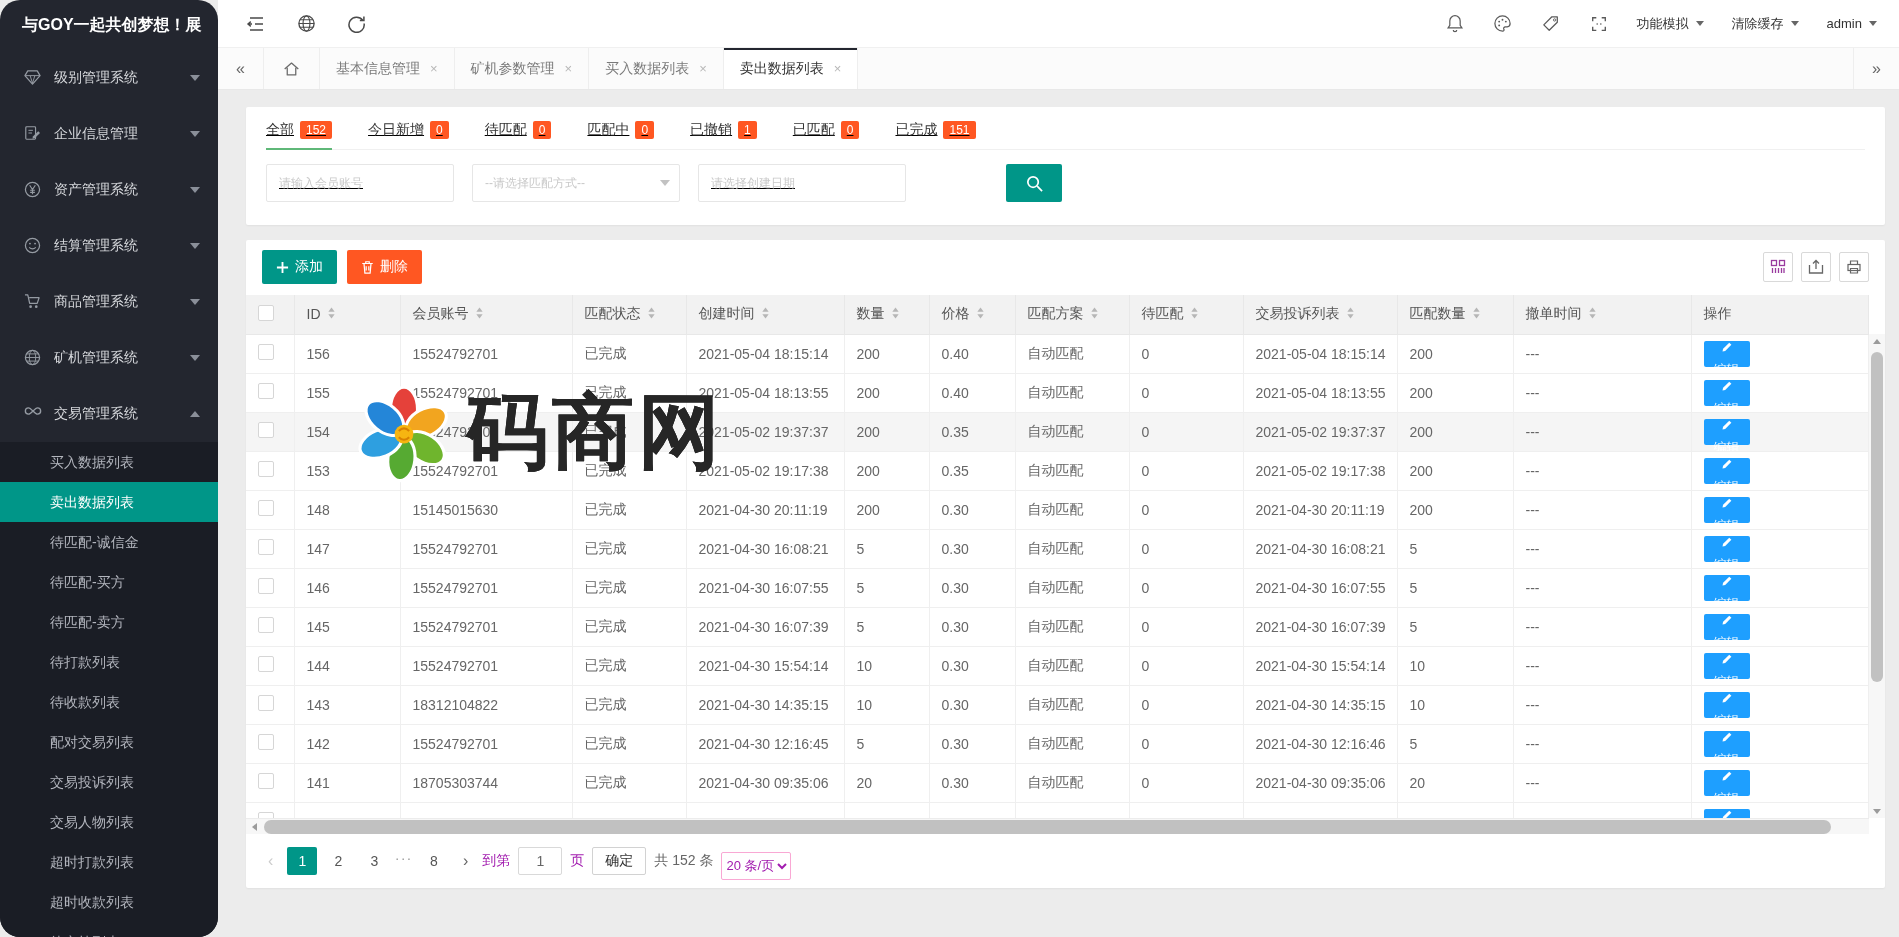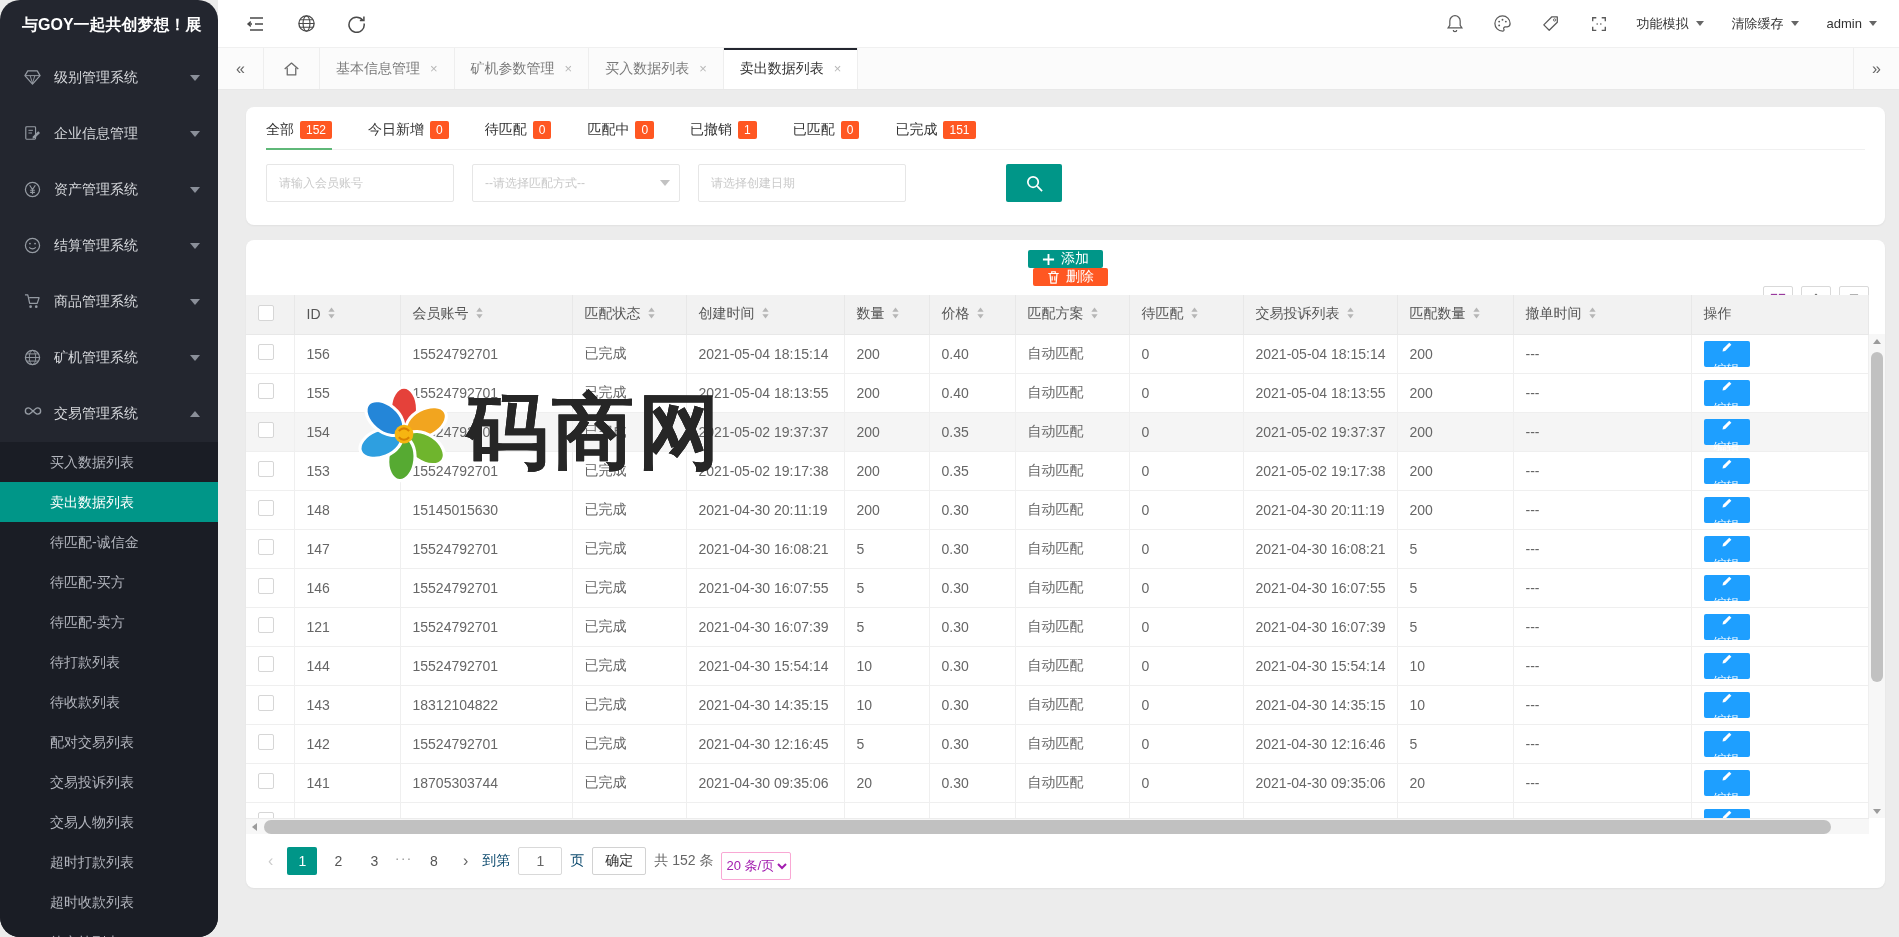--- a/index.html
+++ b/index.html
@@ -31,38 +31,38 @@
   .tab-ctrl { width:46px; display:flex; align-items:center; justify-content:center; color:#666; font-size:16px; border-right:1px solid #eee; cursor:pointer; }
   .tab-ctrl.right { margin-left:auto; border-left:1px solid #eee; border-right:none; }
   .tab-home { width:56px; display:flex; align-items:center; justify-content:center; border-right:1px solid #eee; cursor:pointer; }
   .tab { position:relative; display:flex; align-items:center; padding:0 16px; font-size:14px; color:#7a7a7a; border-right:1px solid #eee; cursor:pointer; background:transparent; white-space:nowrap; }
   .tab .close { margin-left:10px; color:#b7b7b7; font-size:13px; }
   .tab.active { background:#fff; color:#333; }
   .tab.active::before { content:""; position:absolute; left:0; top:0; right:0; height:2px; background:#23262f; }
 
   
   .content { position:absolute; left:218px; top:90px; right:0; bottom:0; background:#ececec; }
-  .card { position:absolute; background:#fff; border-radius:8px; box-shadow:0 1px 2px rgba(0,0,0,.05); }
+  .card { position:absolute; background:#fff; border-radius:2px; box-shadow:0 1px 2px rgba(0,0,0,.05);text-decoration:underline; }
   .card1 { left:28px; right:14px; top:17px; height:118px; padding:14px 20px 0 20px; }
   .filter-tabs { display:flex; gap:36px; border-bottom:1px solid #f0f0f0; }
   .f-tab { display:flex; align-items:center; gap:6px; padding-bottom:10px; font-size:14px; color:#333; cursor:pointer; position:relative; }
   .f-tab.active::after { content:""; position:absolute; left:0; right:0; bottom:-1px; height:2px; background:#5fb878; }
   .badge { background:#ff5722; color:#fff; font-size:12px; line-height:18px; padding:0 6px; border-radius:2px; }
   .search-row { display:flex; align-items:center; margin-top:14px; }
   .inp { height:38px; border:1px solid #e6e6e6; border-radius:2px; padding:0 12px; font-size:12px; color:#666; background:#fff; outline:none; }
   .inp::placeholder { color:#c9c9c9; }
   .inp.account { width:188px; }
   .sel-wrap { position:relative; margin-left:18px; }
   .inp.match { width:208px; color:#c9c9c9; }
   .sel-caret { position:absolute; right:10px; top:16px; width:0; height:0; border-left:5px solid transparent; border-right:5px solid transparent; border-top:6px solid #c2c2c2; pointer-events:none; }
   .inp.date { width:208px; margin-left:18px; }
   .search-btn { margin-left:100px; width:56px; height:38px; background:#009688; border:none; border-radius:2px; display:flex; align-items:center; justify-content:center; cursor:pointer; }
 
   .card2 { left:28px; right:14px; top:150px; height:648px; }
-  .toolbar { position:absolute; left:16px; right:16px; top:10px; height:34px; display:flex; align-items:center;flex-direction:column; }
+  .toolbar { position:absolute; left:16px; right:16px; top:10px; height:34px; display:flex; align-items:center; }
   .btn { height:34px; border:none; border-radius:2px; color:#fff; font-size:14px; display:flex; align-items:center; gap:6px; padding:0 14px; cursor:pointer; }
   .btn-add { background:#009688; }
   .btn-del { background:#ff5722; margin-left:10px; }
   .tool-icons { margin-left:auto; display:flex; gap:8px; }
   .tool-btn { width:30px; height:30px; border:1px solid #d9d9d9; background:#fff; border-radius:2px; display:flex; align-items:center; justify-content:center; cursor:pointer; }
 
   .table-wrap { position:absolute; left:0; top:55px; right:16px; height:523px; overflow:hidden; background:#fff; }
   table { width:100%; border-collapse:collapse; table-layout:fixed; }
   th { background:#f2f2f2; height:39px; font-weight:normal; font-size:14px; color:#555; text-align:left; padding:0 12px; border-right:1px solid #e8e8e8; border-bottom:1px solid #e8e8e8; white-space:nowrap; }
   td { height:39px; font-size:14px; color:#666; padding:0 12px; border-right:1px solid #efefef; border-bottom:1px solid #efefef; white-space:nowrap; overflow:hidden; background:#fff; }
@@ -83,21 +83,21 @@
   .h-arr { position:absolute; left:0; top:0; width:16px; height:16px; display:flex; align-items:center; justify-content:center; }
   .h-thumb { position:absolute; left:18px; right:38px; top:1px; height:14px; background:#c1c1c1; border-radius:7px; cursor:pointer; }
 
   
   .pagination { position:absolute; left:16px; top:606px; height:30px; display:flex; align-items:center; gap:8px; font-size:14px; color:#555; }
   .pg-prev { color:#ccc; font-size:16px; padding:0 6px; cursor:default; }
   .pg-next { color:#666; font-size:16px; padding:0 6px; cursor:pointer; }
   .pg-num { min-width:30px; height:28px; display:flex; align-items:center; justify-content:center; border-radius:2px; cursor:pointer; color:#555; }
   .pg-num.active { background:#009688; color:#fff; cursor:default; }
   .pg-ellipsis { color:#999; letter-spacing:2px; }
-  .pg-label { color:#0c4a6e; }
+  .pg-label { color:#a21caf; }
   .pg-input { width:44px; height:28px; border:1px solid #d9d9d9; border-radius:2px; text-align:center; font-size:14px; color:#666; outline:none; }
   .pg-confirm { height:28px; padding:0 12px; background:#fff; border:1px solid #d2d2d2; border-radius:2px; font-size:14px; color:#333; cursor:pointer; }
   .pg-total { color:#666; }
   .pg-select { height:28px; border:1px solid #f9a8d4; border-radius:2px; font-size:13px; color:#a21caf; background:#fff; outline:none;margin-top:9px; }
 
   
   .watermark { position:absolute; left:352px; top:380px; display:flex; align-items:center; gap:10px; z-index:50; pointer-events:none; }
   .wm-text { font-size:82px; font-weight:900; color:#262626; letter-spacing:4px; line-height:1; text-shadow:0 0 0 #000; }
 </style>
 </head>
@@ -642,21 +642,21 @@
                 <td>---</td>
                 <td class="op-col"><button class="edit-btn">
                     <span><svg width="12" height="12" viewBox="0 0 16 16">
                         <path d="M2 14l.8-3.6L11 2.2l2.8 2.8L5.6 13.2z" fill="#fff"></path>
                       </svg></span>
                     <span>编辑</span>
                   </button></td>
               </tr>
               <tr>
                 <td><span class="cbx"></span></td>
-                <td>121</td>
+                <td>145</td>
                 <td>15524792701</td>
                 <td>已完成</td>
                 <td>2021-04-30 16:07:39</td>
                 <td>5</td>
                 <td>0.30</td>
                 <td>自动匹配</td>
                 <td>0</td>
                 <td>2021-04-30 16:07:39</td>
                 <td>5</td>
                 <td>---</td>

